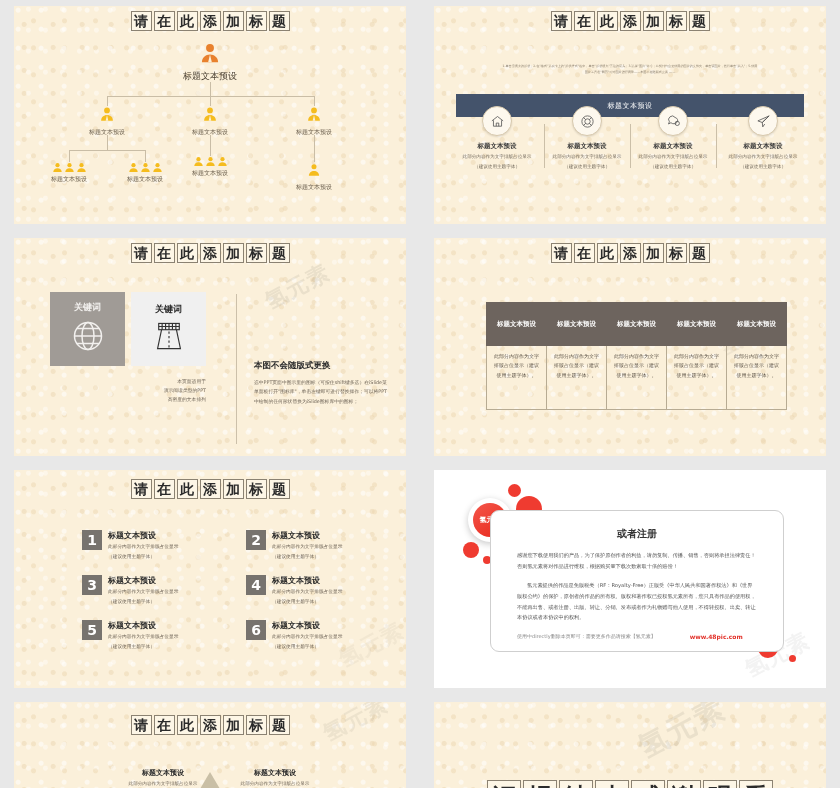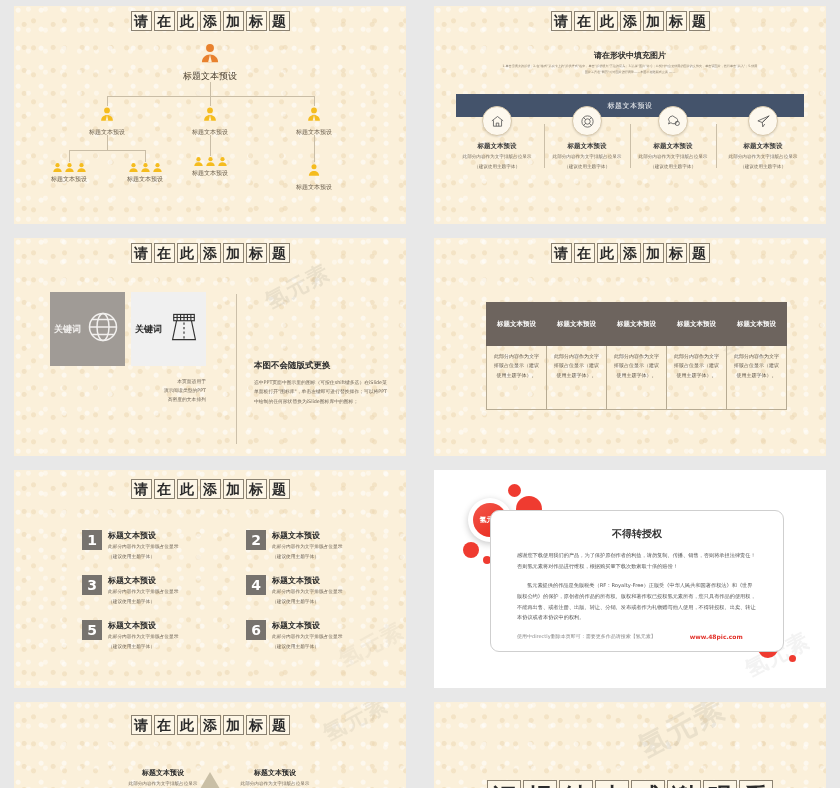--- a/index.html
+++ b/index.html
@@ -68,21 +68,21 @@
     background: #fdf8ee; border: 1px solid #d8c9ad;
     display: flex; align-items: center; justify-content: center;
     margin: 0 auto; box-shadow: 0 1px 2px rgba(0,0,0,.12);
   }
   .icocol .h { font-size: 6.5px; font-weight: 700; color: #3a3a3a; margin-top: 6px; }
   .icocol .d { font-size: 4.6px; color: #70675a; line-height: 1.5; margin-top: 3px; }
   .vdiv { position: absolute; width: 1px; background: #cbbfa8; top: 118px; height: 44px; }
 
   
   .kwbox { position: absolute; width: 75px; height: 74px; display: flex;
-           flex-direction: row; align-items: center; justify-content: center; gap: 4px; }
+           flex-direction: column; align-items: center; justify-content: center; gap: 4px; }
   .kwbox .t { font-size: 9px; font-weight: 700; }
   .s3txt { position: absolute; font-size: 4.8px; color: #6d6356; line-height: 1.85; text-align: right; }
   .s3head { position: absolute; font-size: 8.5px; font-weight: 700; color: #2d2d2d; }
   .s3body { position: absolute; font-size: 4.8px; color: #6d6356; line-height: 1.95; }
   .s3sep { position: absolute; width: 1px; background: #ccc0aa; }
 
   
   .card { position: absolute; width: 61px; }
   .card .hd {
     height: 44px; background: #6d645e; display: flex; align-items: center;
@@ -276,21 +276,20 @@
     <div class="boxtitle" style="margin-top:5px;">
       <span>请</span>
       <span>在</span>
       <span>此</span>
       <span>添</span>
       <span>加</span>
       <span>标</span>
       <span>题</span>
     </div>
 
-    <div style="position:absolute; left:0; right:0; top:44px; text-align:center; font-size:8px; font-weight:700; color:#2b2b2b;">请在形状中填充图片</div>
     <div style="position:absolute; left:68px; right:68px; top:58px; text-align:center; font-size:3.1px; color:#8b7f6d; line-height:1.9;">1.单击需填充的形状；2.在"格式"选项卡上的"形状样式"组中，单击"形状填充"旁边的箭头；3.选择"图片"命令；4.找到包含要使用的图片的文件夹，单击该图片，然后单击"插入"；5.使用图片工具栏"裁剪"可对图片进行调整——本图不会随版式更换 ——</div>
 
     <div class="banner">
       <span class="banner-lbl">标题文本预设</span>
     </div>
 
     <div class="vdiv" style="left:110px;"></div>
     <div class="vdiv" style="left:196px;"></div>
     <div class="vdiv" style="left:282px;"></div>
 
@@ -491,21 +490,21 @@
     <div class="dot" style="left:82px; top:26px; width:26px; height:26px;"></div>
     <div class="logo" style="left:34px; top:28px;">
       <i>氢元素</i>
     </div>
     <div class="dot" style="left:29px; top:72px; width:16px; height:16px;"></div>
     <div class="dot" style="left:49px; top:86px; width:8px; height:8px;"></div>
     <div class="dot" style="right:48px; bottom:30px; width:20px; height:20px;"></div>
     <div class="dot" style="right:30px; bottom:26px; width:7px; height:7px;"></div>
 
     <div class="cpbox">
-      <div class="cptitle">不得转授权</div>
+      <div class="cptitle">或者注册</div>
       <div class="cppara">感谢您下载使用我们的产品，为了保护原创作者的利益，请勿复制、传播、销售，否则将承担法律责任！否则氢元素将对作品进行维权，根据购买量下载次数索取十倍的赔偿！</div>
       <div class="cppara" style="text-indent:10px;">氢元素提供的作品是免版税类（RF：Royalty-Free）正版受《中华人民共和国著作权法》和《世界版权公约》的保护，原创者的作品的所有权、版权和著作权已授权氢元素所有，您只具有作品的使用权，不能再出售、或者注册、出版、转让、分销、发布或者作为礼物赠与他人使用，不得转授权、出卖、转让本协议或者本协议中的权利。</div>
       <div class="cpfoot">
         <span class="l">使用中directly删除本页即可：需要更多作品请搜索【氢元素】</span>
         <span class="r">www.48pic.com</span>
       </div>
     </div>
   </div>
 
   <div class="slide" style="left:14px; top:702px; width:392px; height:86px;">

